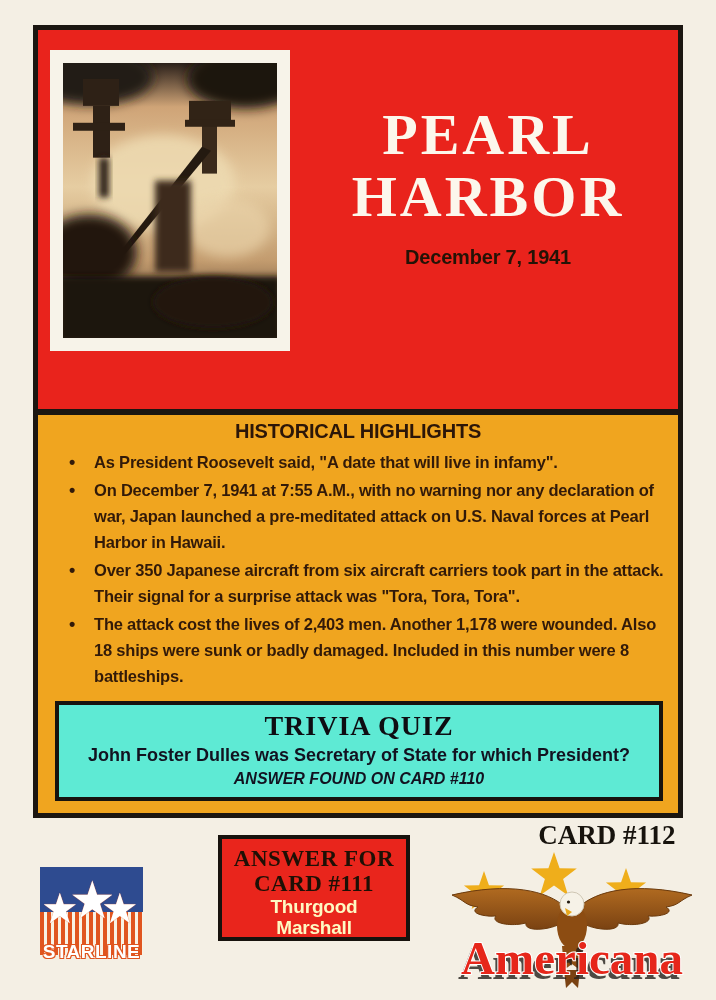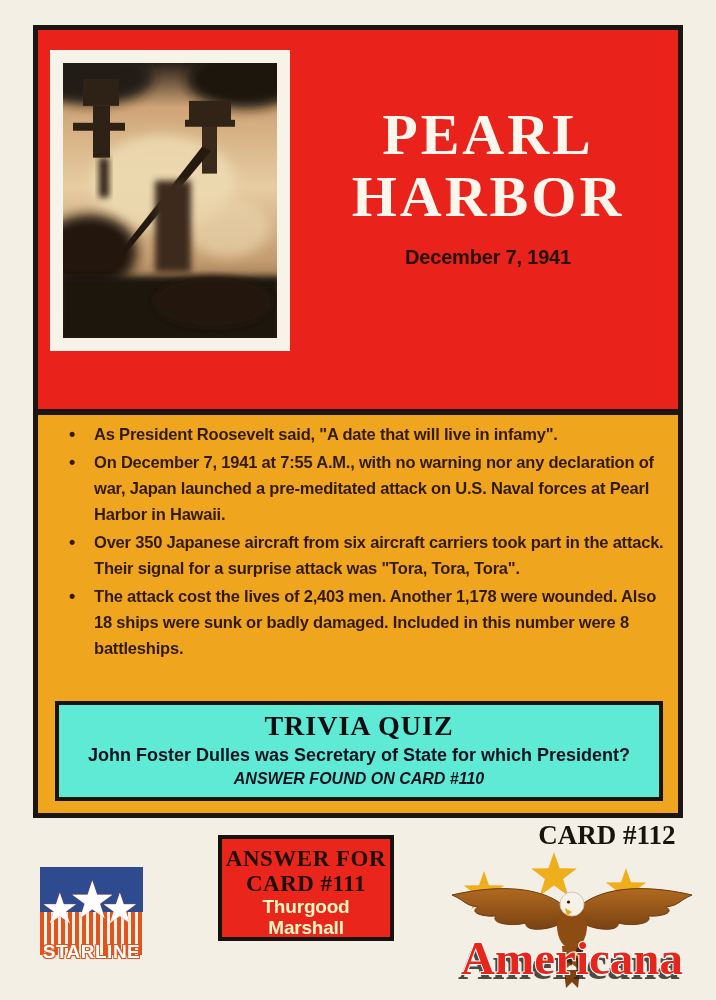--- a/index.html
+++ b/index.html
@@ -83,21 +83,21 @@
   }
   .sl-star.s1{left:1px;top:21px;font-size:42px;}
   .sl-star.s2{left:29px;top:7px;font-size:52px;}
   .sl-star.s3{left:61px;top:21px;font-size:42px;}
   .sl-text{
     position:absolute;left:0;bottom:0;width:100%;text-align:center;
     font-weight:bold;font-size:19px;letter-spacing:0.5px;color:#ffffff;
     text-shadow:-1px -1px 0 #e0551f,1px -1px 0 #e0551f,-1px 1px 0 #e0551f,1px 1px 0 #e0551f;
   }
   .answer-box{
-    position:absolute;left:218px;top:835px;width:176px;height:106px;
+    position:absolute;left:218px;top:835px;width:192px;height:106px;
     box-sizing:border-box;border:4px solid #17120d;background:#e9251c;
     text-align:center;padding-top:7px;
   }
   .ab-serif{
     font-family:"Liberation Serif",serif;font-weight:bold;font-size:23px;
     line-height:25px;letter-spacing:0.5px;color:#1e1005;
   }
   .ab-sans{
     font-weight:bold;font-size:19px;line-height:21px;color:#fef9c3;
     letter-spacing:-0.2px;
@@ -163,20 +163,21 @@
     <div class="title-block">
       <div class="card-title-line">PEARL</div>
       <div class="card-title-line">HARBOR</div>
       <div class="card-date">December 7, 1941</div>
     </div>
   </div>
 
   <div class="panel-divider"></div>
 
   <div class="orange-panel">
+    <div class="hh-header">HISTORICAL HIGHLIGHTS</div>
     <ul class="bullets">
       <li>As President Roosevelt said, "A date that will live in infamy".</li>
       <li>On December 7, 1941 at 7:55 A.M., with no warning nor any declaration of war, Japan launched a pre-meditated attack on U.S. Naval forces at Pearl Harbor in Hawaii.</li>
       <li>Over 350 Japanese aircraft from six aircraft carriers took part in the attack. Their signal for a surprise attack was "Tora, Tora, Tora".</li>
       <li>The attack cost the lives of 2,403 men. Another 1,178 were wounded. Also 18 ships were sunk or badly damaged. Included in this number were 8 battleships.</li>
     </ul>
     <div class="trivia-box">
       <div class="trivia-title">TRIVIA QUIZ</div>
       <div class="trivia-question">John Foster Dulles was Secretary of State for which President?</div>
       <div class="trivia-note">ANSWER FOUND ON CARD #110</div>

